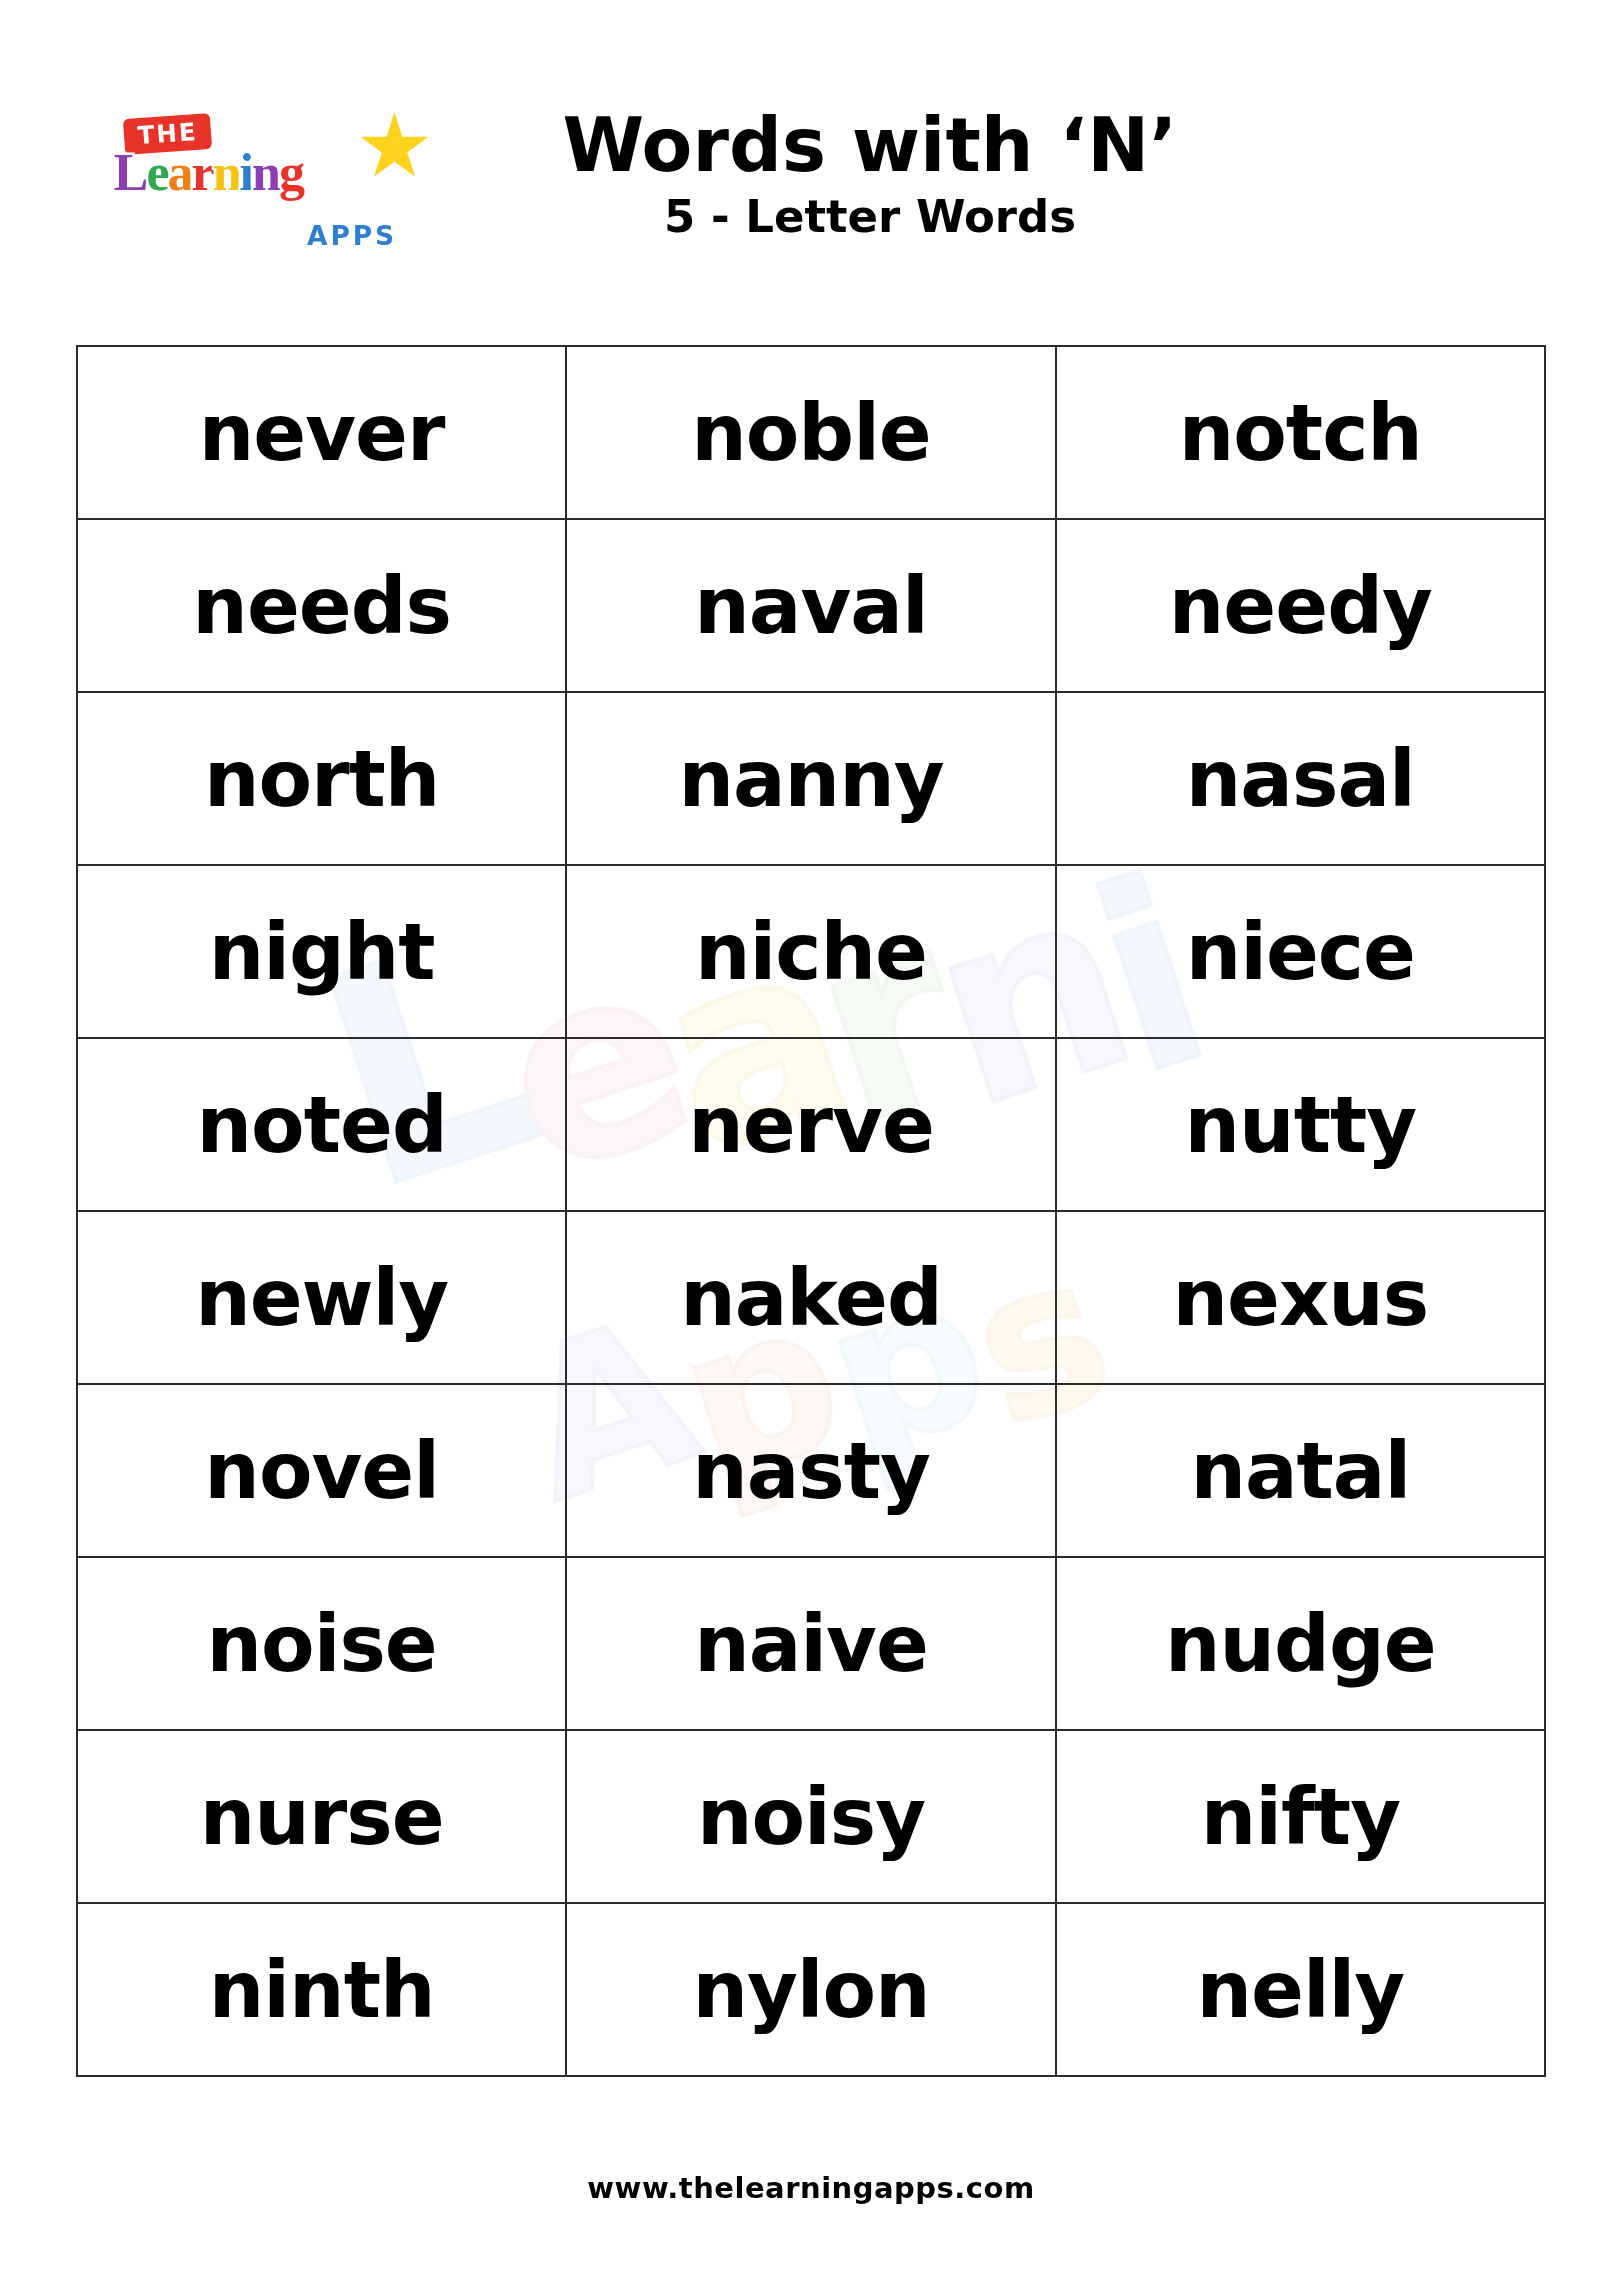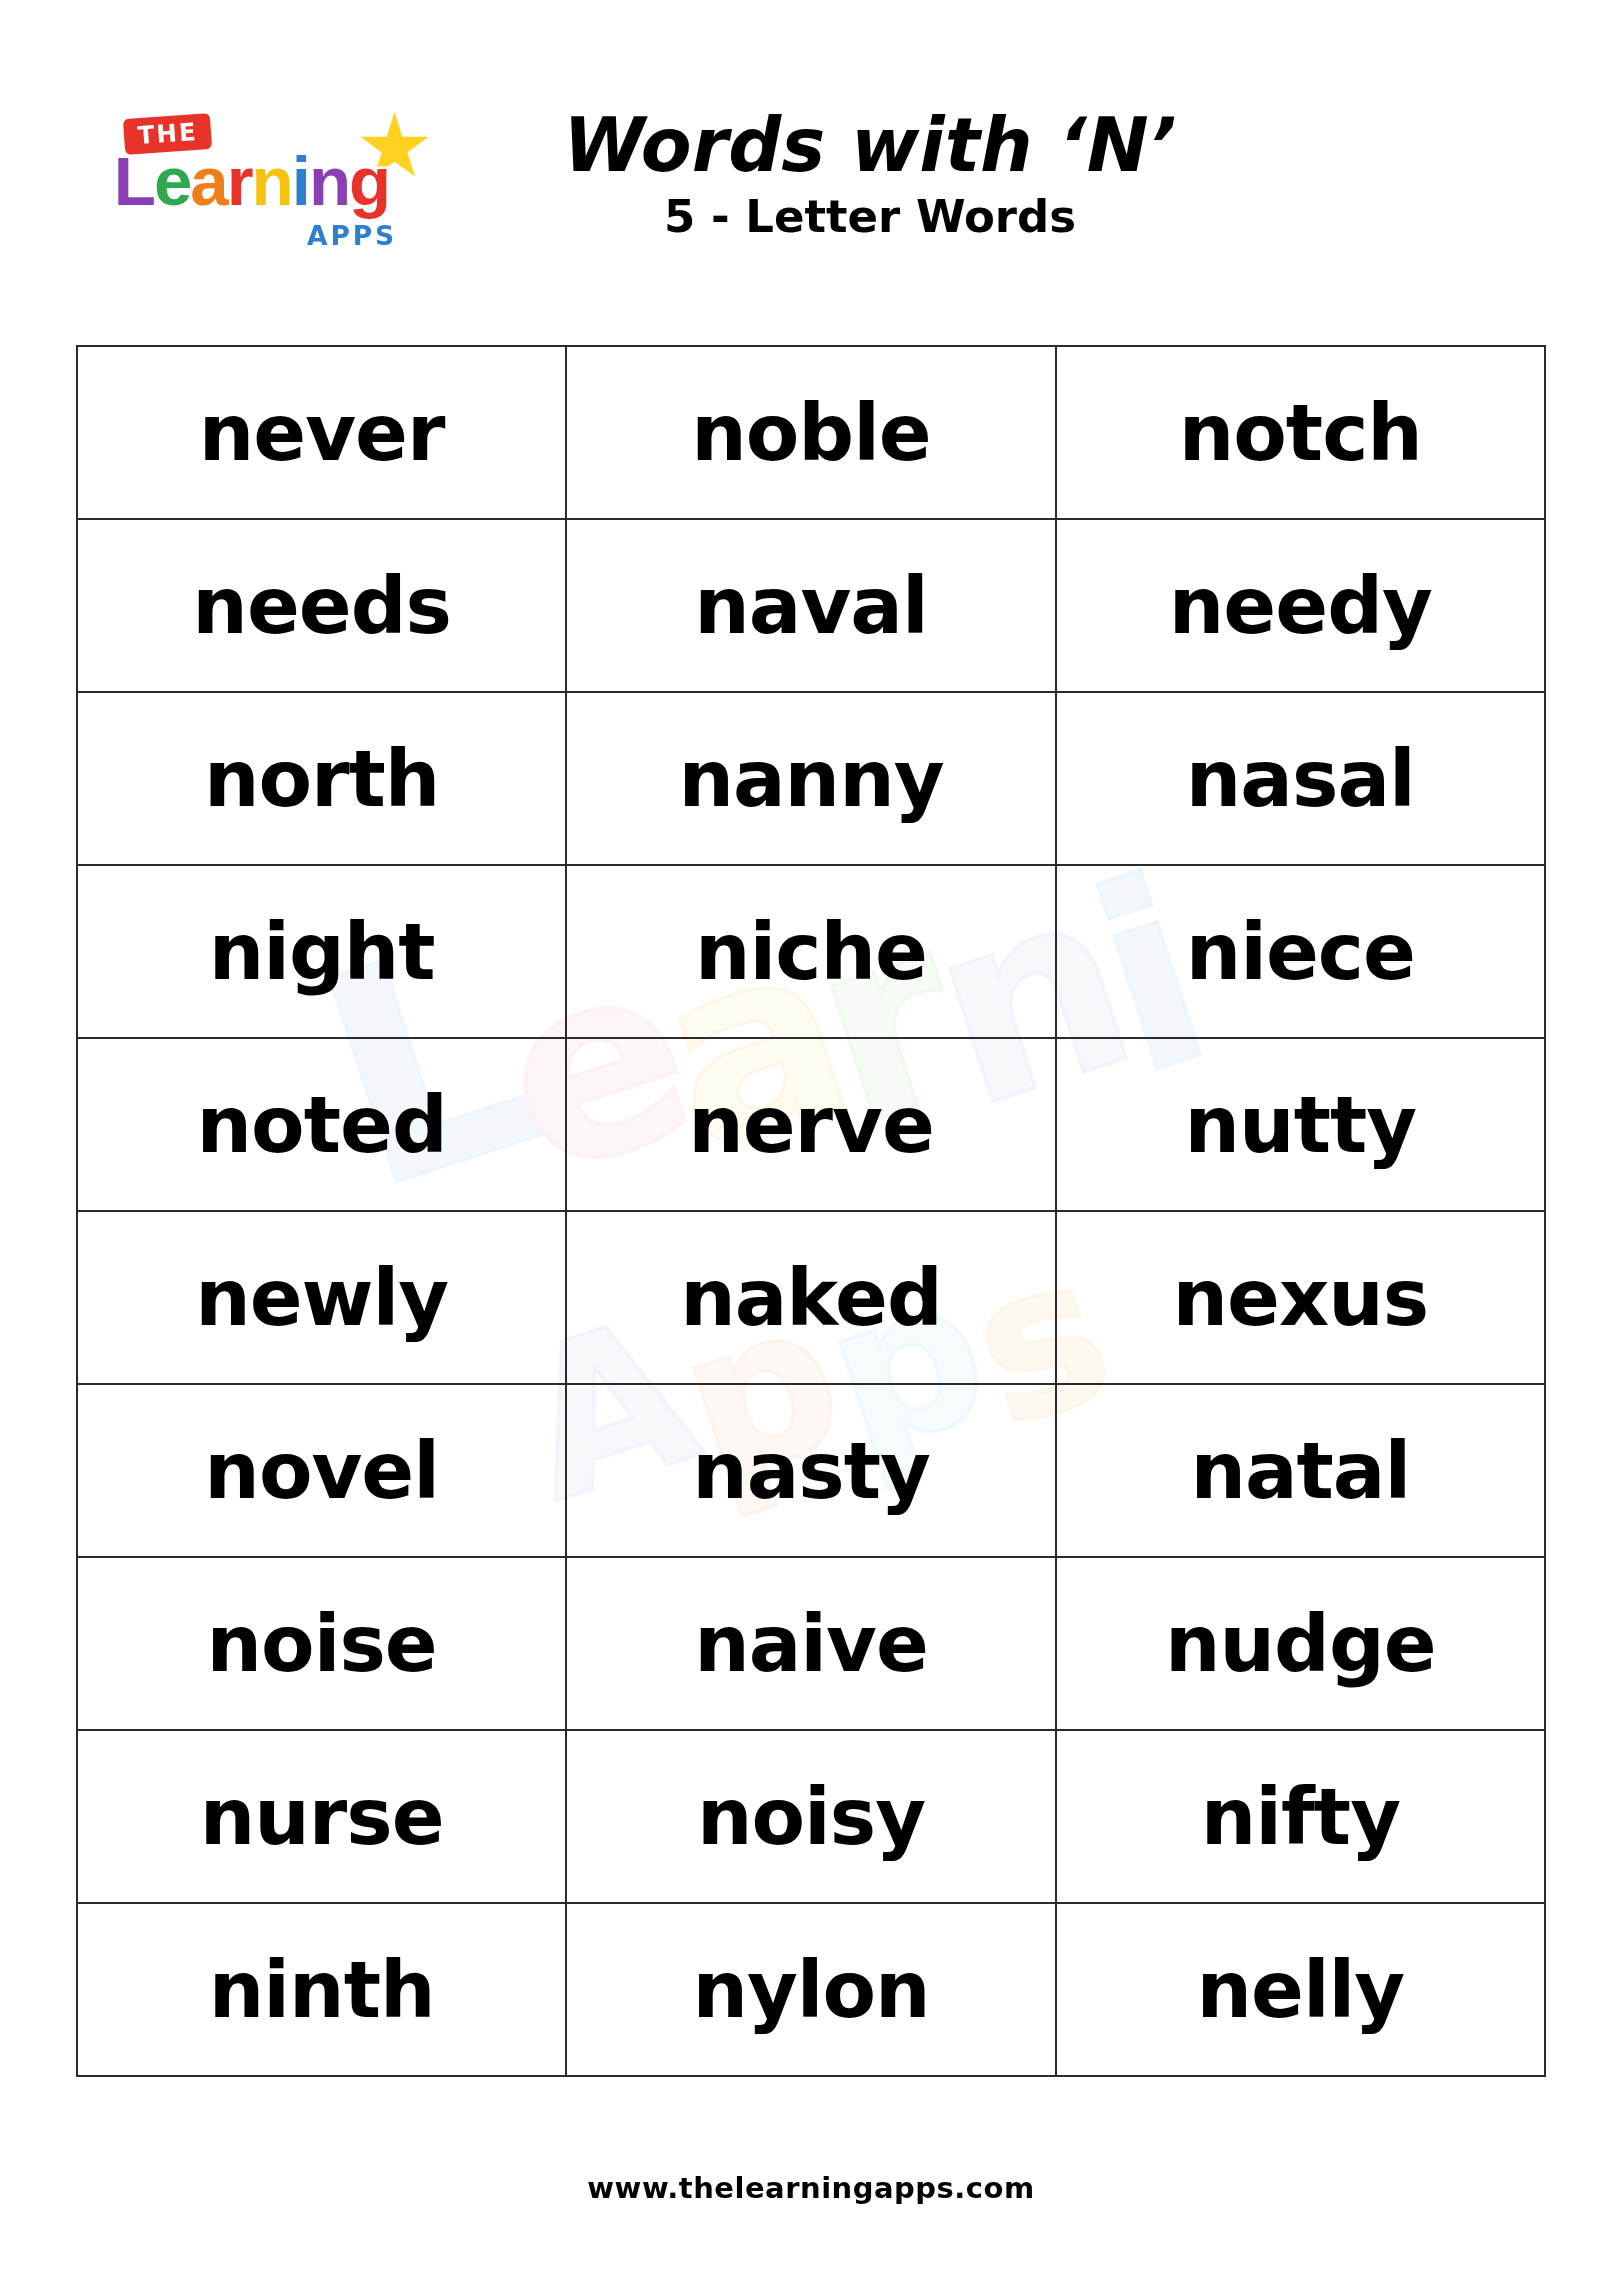--- a/index.html
+++ b/index.html
@@ -69,23 +69,23 @@
     letter-spacing: 2px;
     padding: 2.9px 13.7px 3.9px 13.7px;
     border-radius: 5.9px;
     transform: rotate(-4deg);
   }
 
   .logo-word {
     position: absolute;
     left: 7.8px;
     top: 37px;
-    font-family: Liberation Sans, sans-serif;
-    font-weight: bold;
-    font-size: 69px;
+    font-family: Liberation Serif, serif;
+    font-weight: bold;
+    font-size: 52px;
     letter-spacing: -2px;
     line-height: 1;
     white-space: nowrap;
   }
   .logo-word span {
     display: inline-block;
     -webkit-text-stroke: 4.9px #ffffff;
     paint-order: stroke fill;
   }
   .lc1 { color: #8a3fb5; }
@@ -118,21 +118,20 @@
   }
 
   .title {
     font-family: "DejaVu Sans", sans-serif;
     font-weight: bold;
     font-size: 74px;
     color: #000000;
     letter-spacing: 0px;
     line-height: 1.0;
     margin: 0;
-    font-style: italic;
   }
 
   .subtitle {
     font-family: "DejaVu Sans", sans-serif;
     font-weight: bold;
     font-size: 45px;
     color: #000000;
     margin-top: 8px;
     letter-spacing: 0px;
   }

